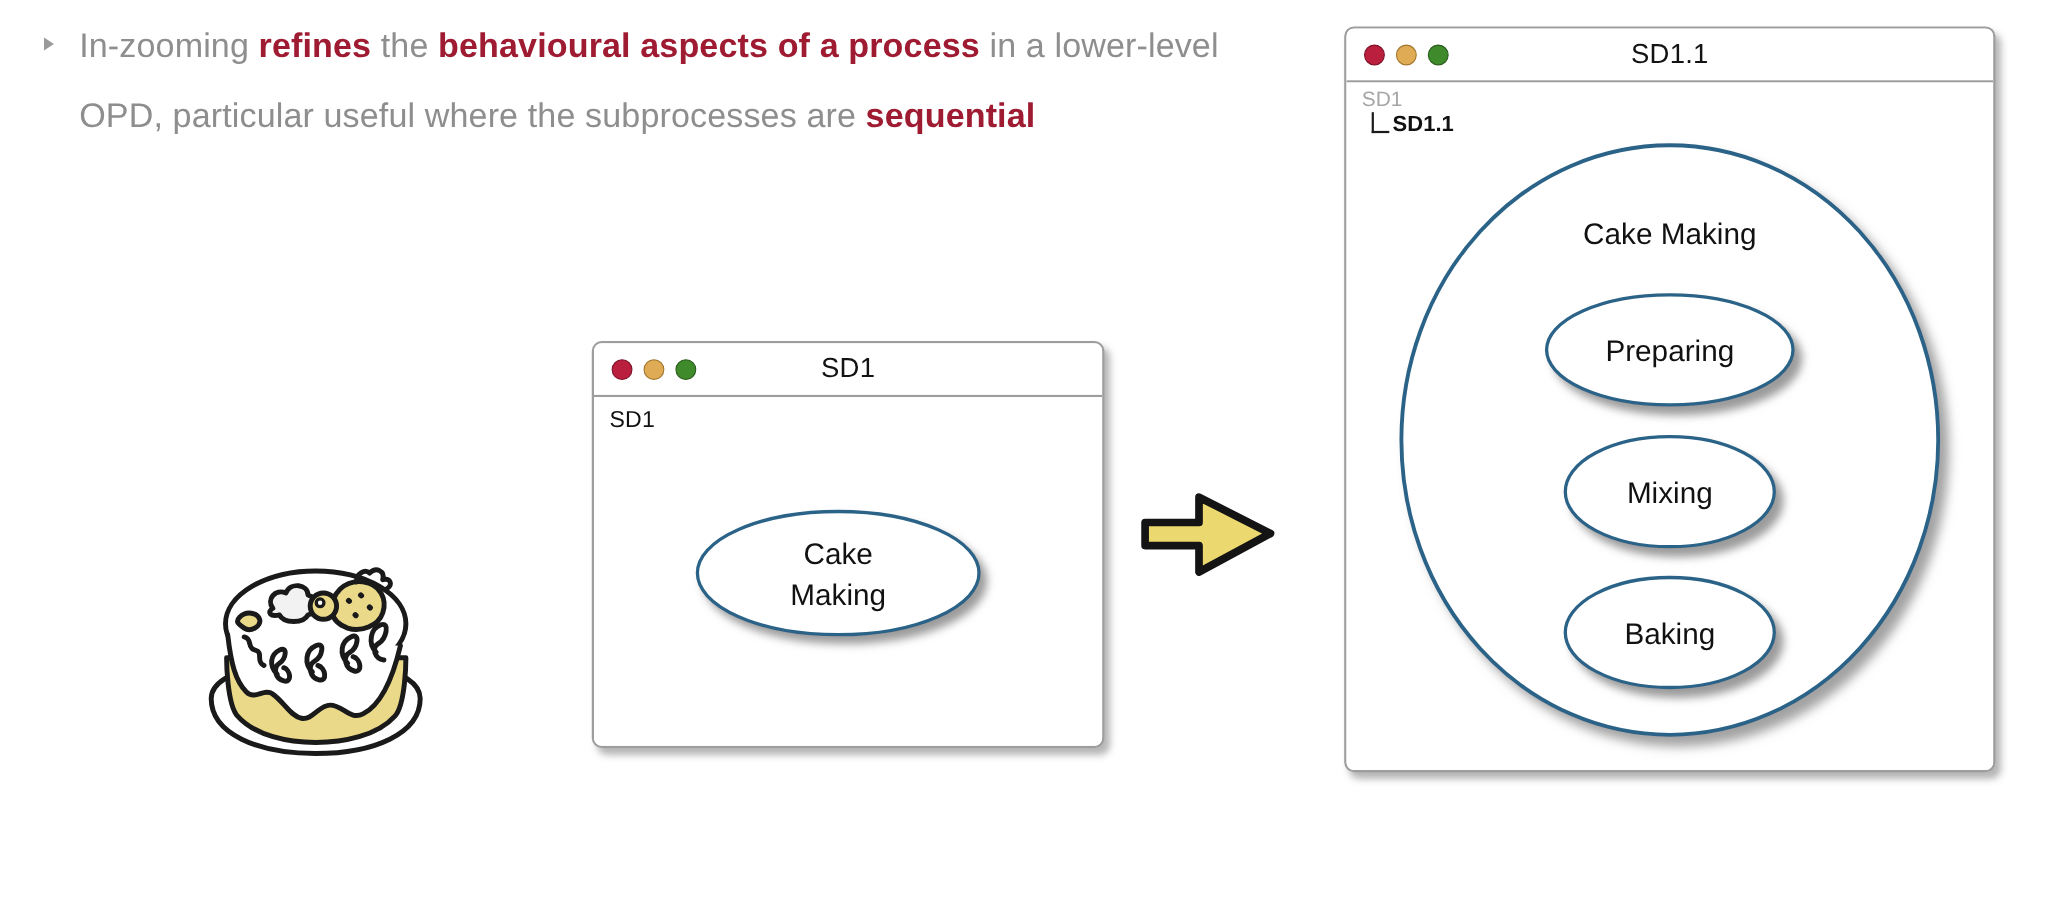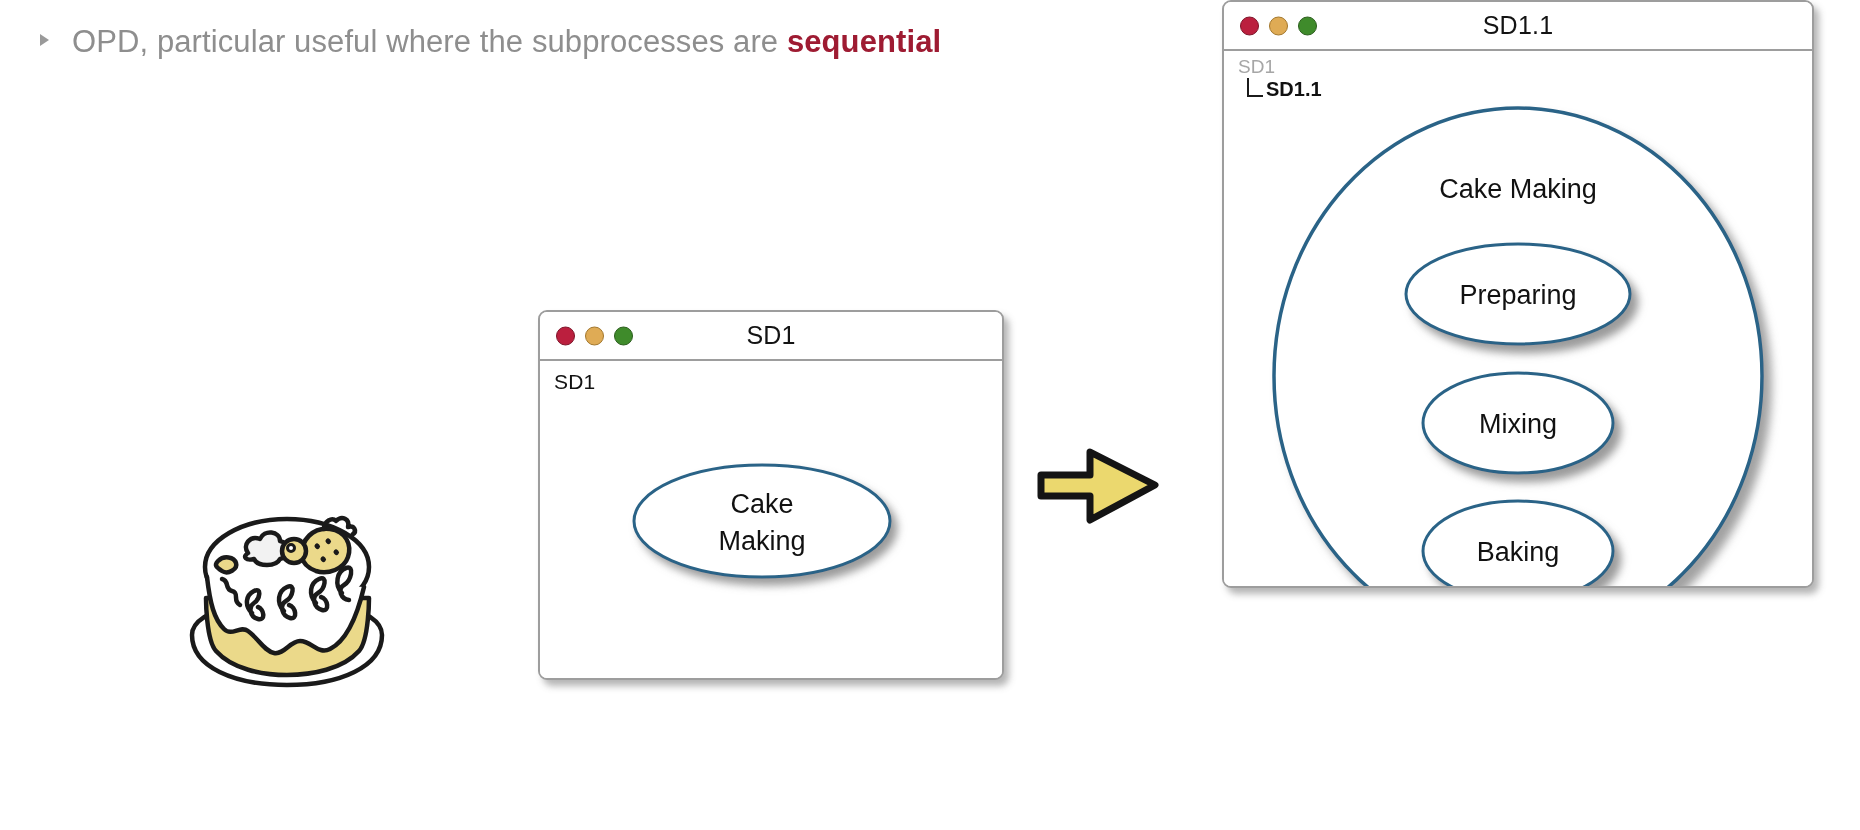--- a/index.html
+++ b/index.html
@@ -166,20 +166,23 @@
     position: absolute;
     left: 180px;
     top: 495px;
   }
 </style>
 </head>
 <body>
 
 <div class="bullet-block">
   <span class="bullet-marker"></span>
+  <div class="bullet-text">
+    <span>In-zooming </span><span class="hl">refines</span><span> the </span><span class="hl">behavioural aspects of a process</span><span> in a lower-level</span>
+  </div>
   <div class="bullet-text bullet-line2">
     <span>OPD, particular useful where the subprocesses are </span><span class="hl">sequential</span>
   </div>
 </div>
 
 <div class="window" style="left:538px; top:310px; width:466px; height:370px;">
   <div class="titlebar">
     <div class="lights">
       <span class="light red"></span>
       <span class="light amber"></span>
@@ -201,21 +204,21 @@
     </svg>
   </div>
 </div>
 
 <div class="arrow">
   <svg width="130" height="90" viewBox="0 0 130 90">
     <path d="M6,35 L55,35 L55,12 L120,45 L55,80 L55,56 L6,56 Z" fill="#ebd86e" stroke="#141414" stroke-width="7" stroke-linejoin="round"></path>
   </svg>
 </div>
 
-<div class="window" style="left:1222px; top:0; width:592px; height:588px;">
+<div class="window" style="left:1222px; top:24px; width:592px; height:678px;">
   <div class="titlebar">
     <div class="lights">
       <span class="light red"></span>
       <span class="light amber"></span>
       <span class="light green"></span>
     </div>
     <div class="win-title">SD1.1</div>
   </div>
   <div class="canvas">
     <div class="tree">

